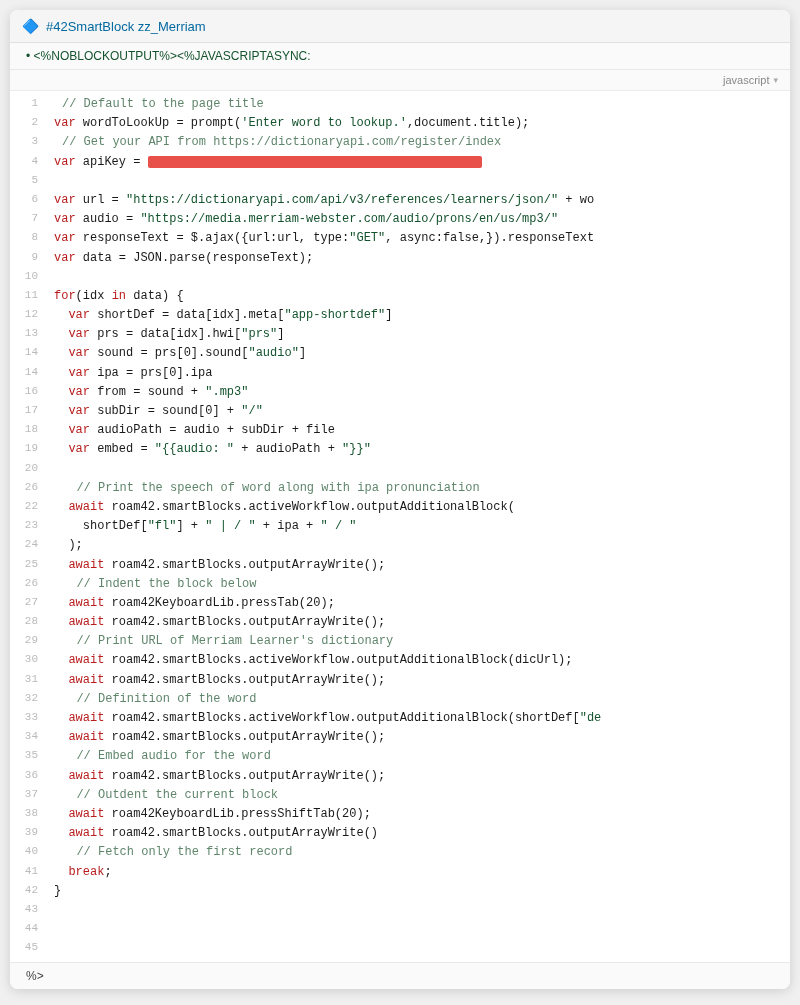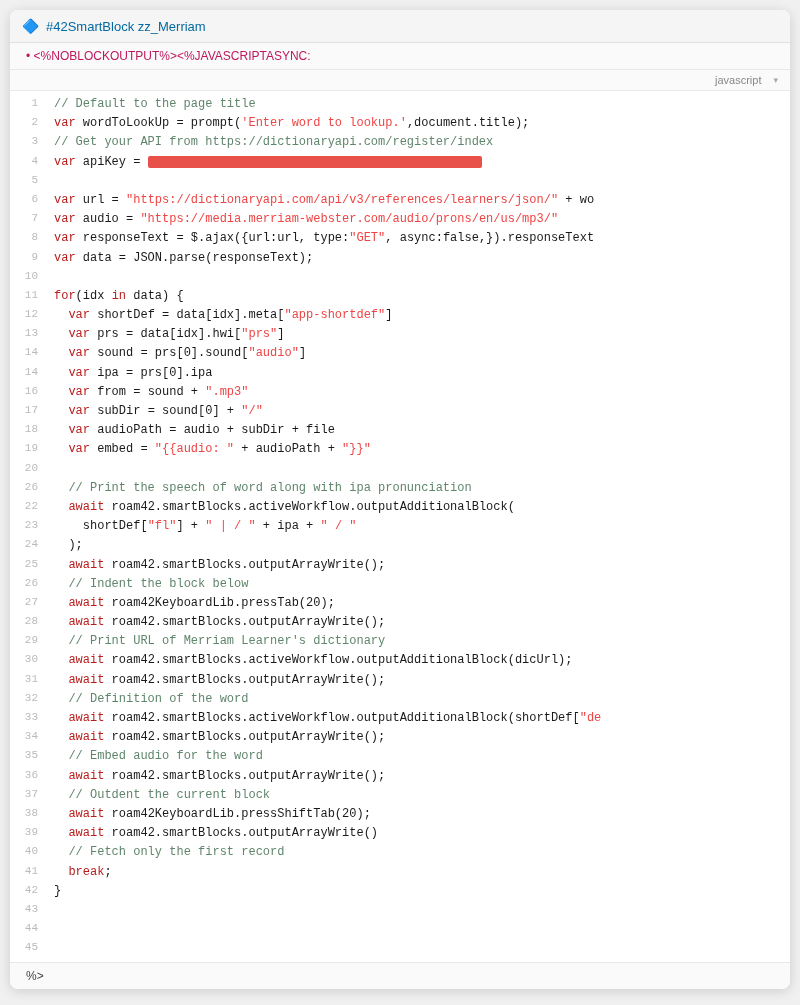--- a/index.html
+++ b/index.html
@@ -31,38 +31,38 @@
       font-size: 14px;
     }
     .title-bar-text {
       font-size: 13px;
       color: #0369a1;
       font-weight: 500;
     }
     .breadcrumb {
       padding: 6px 16px;
       font-size: 12px;
-      color: #be185d;
+      color: #14532d;
       border-bottom: 1px solid #e8e8e8;
       background: #fafafa;
     }
     .code-header {
       display: flex;
       justify-content: flex-end;
       align-items: center;
       padding: 4px 12px;
       background: #fafafa;
       border-bottom: 1px solid #ebebeb;
     }
     .lang-badge {
       font-size: 11px;
       color: #888;
       display: flex;
       align-items: center;
-      gap: 12px;
+      gap: 4px;
     }
     .lang-badge .chevron {
       font-size: 9px;
       color: #aaa;
     }
     .code-area {
       display: flex;
       font-family: "Menlo", "Monaco", "Courier New", monospace;
       font-size: 12px;
       line-height: 1.6;
@@ -88,22 +88,22 @@
       overflow-x: hidden;
     }
     .code-line {
       min-height: 19.2px;
       line-height: 1.6;
       white-space: pre;
       color: #1a1a1a;
     }
     
     .kw { color: #b91c1c; } 
-    .cm { color: #5f856b; } 
-    .st { color: #ef4444; }
+    .cm { color: #5f856b; margin-left: 8px; } 
+    .st { color: #14532d; }
     .plain { color: #1a1a1a; }
     .redact {
       background: #e8504a;
       color: #e8504a;
       border-radius: 2px;
       font-size: 11px;
       letter-spacing: 1px;
     }
     .bottom-bar {
       padding: 6px 16px;

